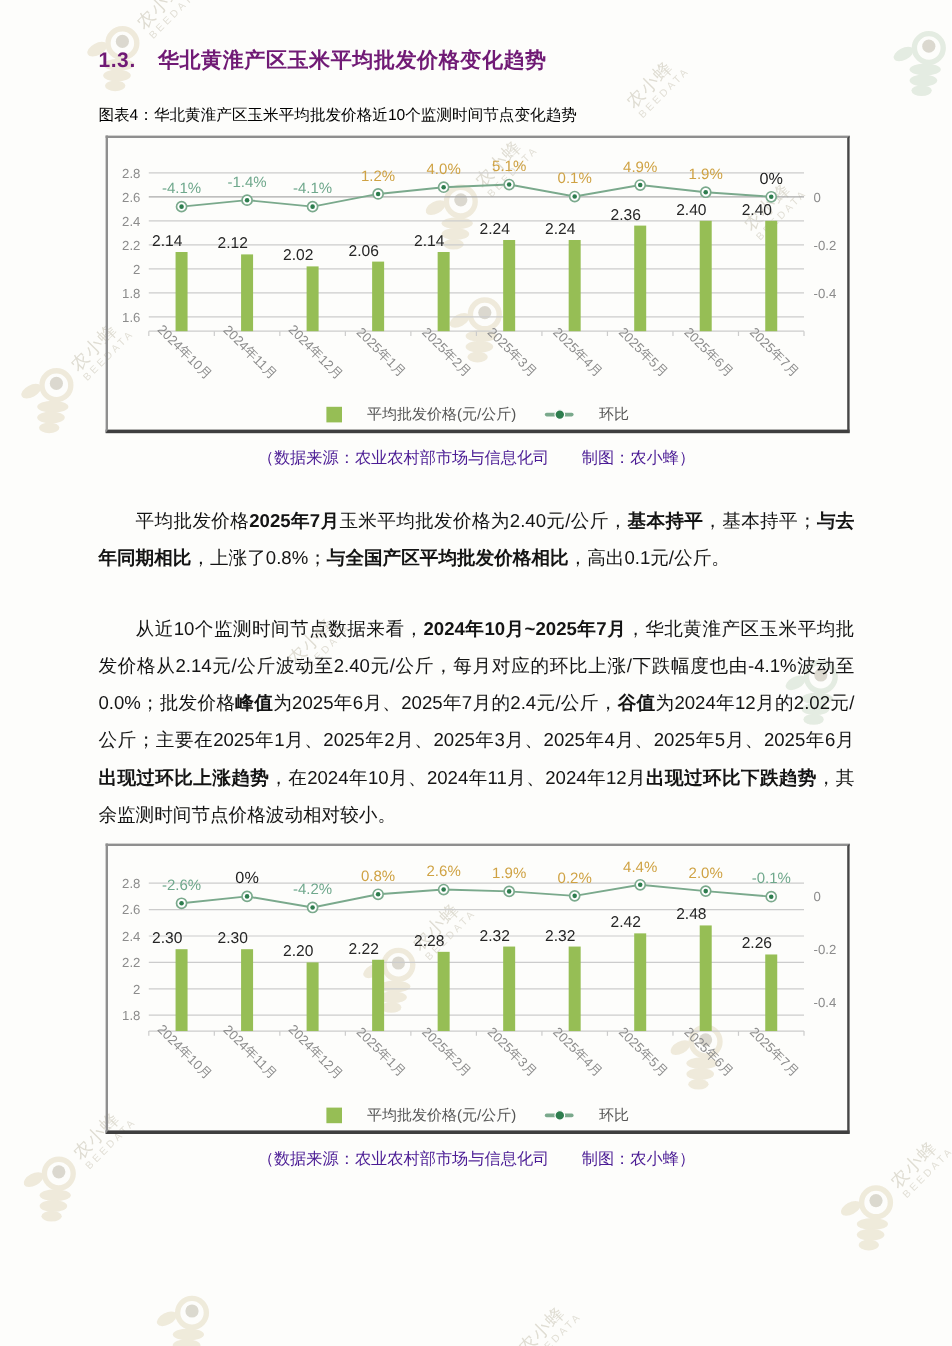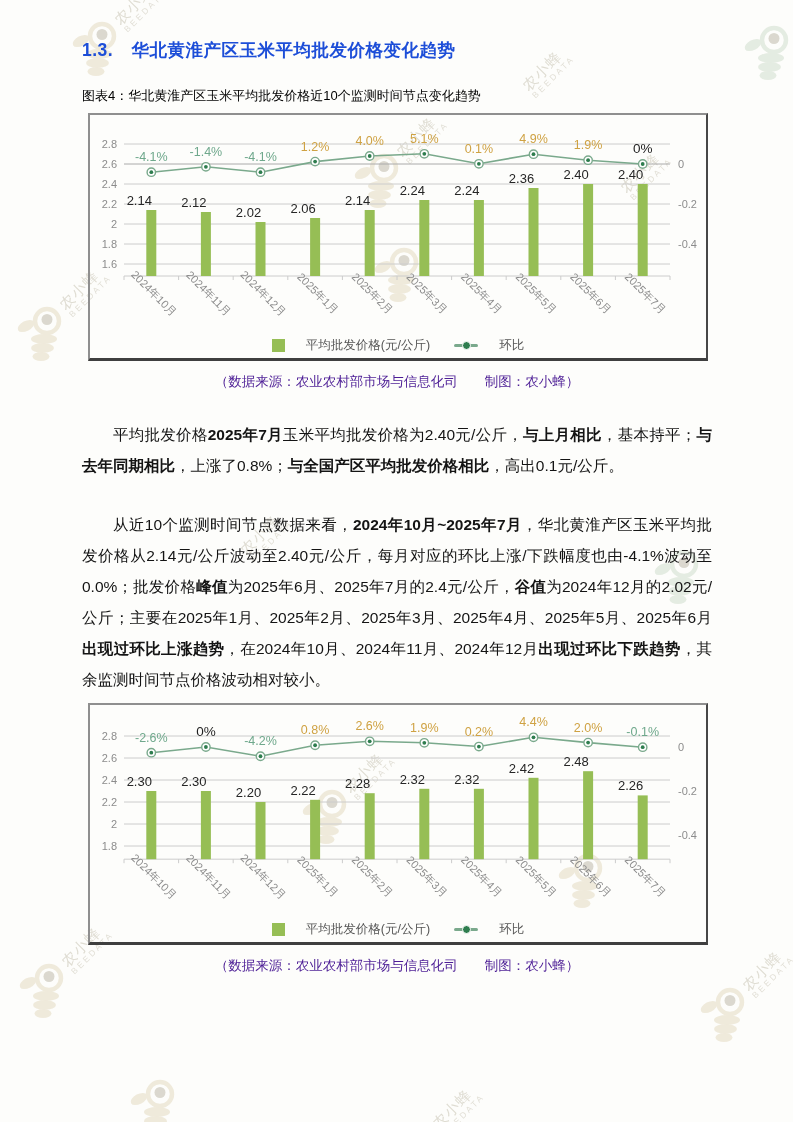--- a/index.html
+++ b/index.html
@@ -4,21 +4,21 @@
 <style>
   html,body{margin:0;padding:0;background:#ffffff;}
   .page{position:relative;width:793px;height:1122px;background:#fdfdfb;overflow:hidden;
         font-family:"Liberation Sans","DejaVu Sans",sans-serif;}
   .wm-layer{position:absolute;inset:0;z-index:1;pointer-events:none;}
   .wm{position:absolute;opacity:.8;}
   .wm-text{position:absolute;left:42px;top:-28px;transform:rotate(-45deg);display:flex;
            flex-direction:column;line-height:1.15;color:#d8d5c9;font-size:15px;letter-spacing:1px;white-space:nowrap;}
   .wm-text .sub{font-size:8.5px;letter-spacing:2.5px;color:#dbd8cd;}
   .content{position:relative;z-index:2;padding:0 81px 0 82px;}
-  .sec-heading{margin:38px 0 0 0;font-size:17.5px;font-weight:bold;color:#1d4ed8;letter-spacing:.5px;}
+  .sec-heading{margin:38px 0 0 0;font-size:17.5px;font-weight:bold;color:#701a75;letter-spacing:.5px;}
   .sec-heading .num{margin-right:13px;}
   .mt-lg{margin-top:46px;}
   .fig-title{margin-top:25px;text-align:left;font-size:13px;color:#000000;}
   .fig-title2{margin-top:28px;}
   .chart-box{margin-left:6px;margin-top:8px;width:620px;box-sizing:border-box;padding-top:6px;
              border:2px solid #8f8f8f;border-right-color:#474747;border-bottom:3px solid #3f3f3f;}
   .chart-svg{display:block;overflow:visible;}
   .chart-legend{display:flex;justify-content:center;align-items:center;height:22px;
                 font-size:12.5px;color:#555;margin-bottom:2px;}
   .lg-item{display:inline-flex;align-items:center;margin:0 12px;gap:15px;}
@@ -280,21 +280,21 @@
           <span class="lg-line" style="background: rgb(122, 169, 140);">
               <span class="lg-dot"></span>
             </span>
           <span class="lg-label">环比</span>
         </span>
       </div>
     </div>
 
     <div class="source">（数据来源：农业农村部市场与信息化司　　制图：农小蜂）</div>
 
-    <p class="body-text"><span>平均批发价格</span><span class="b">2025年7月</span><span>玉米平均批发价格为2.40元/公斤，</span><span class="b">与上月相比</span><span>，基本持平；</span><span class="b">与去年同期相比</span><span>，上涨了0.8%；</span><span class="b">与全国产区平均批发价格相比</span><span>，高出0.1元/公斤。</span></p>
+    <p class="body-text"><span>平均批发价格</span><span class="b">2025年7月</span><span>玉米平均批发价格为2.40元/公斤，</span><span class="b">基本持平</span><span>，基本持平；</span><span class="b">与去年同期相比</span><span>，上涨了0.8%；</span><span class="b">与全国产区平均批发价格相比</span><span>，高出0.1元/公斤。</span></p>
     <p class="body-text p2"><span>从近10个监测时间节点数据来看，</span><span class="b">2024年10月~2025年7月</span><span>，华北黄淮产区玉米平均批发价格从2.14元/公斤波动至2.40元/公斤，每月对应的环比上涨/下跌幅度也由-4.1%波动至0.0%；批发价格</span><span class="b">峰值</span><span>为2025年6月、2025年7月的2.4元/公斤，</span><span class="b">谷值</span><span>为2024年12月的2.02元/公斤；主要在2025年1月、2025年2月、2025年3月、2025年4月、2025年5月、2025年6月</span><span class="b">出现过环比上涨趋势</span><span>，在2024年10月、2024年11月、2024年12月</span><span class="b">出现过环比下跌趋势</span><span>，其余监测时间节点价格波动相对较小。</span></p>
 
 
 
     <div class="chart-box">
       <svg class="chart-svg" id="chart1" width="616" height="207" viewBox="0 0 616 207">
           <line x1="34" y1="25" x2="580" y2="25" stroke="#cccccc" stroke-width="1"></line>
           <text x="27" y="29" text-anchor="end" fill="#8c8c8c" font-size="11">2.8</text>
           <line x1="34" y1="46.99999999999997" x2="580" y2="46.99999999999997" stroke="#cccccc" stroke-width="1"></line>
           <text x="27" y="50.99999999999997" text-anchor="end" fill="#8c8c8c" font-size="11">2.6</text>

